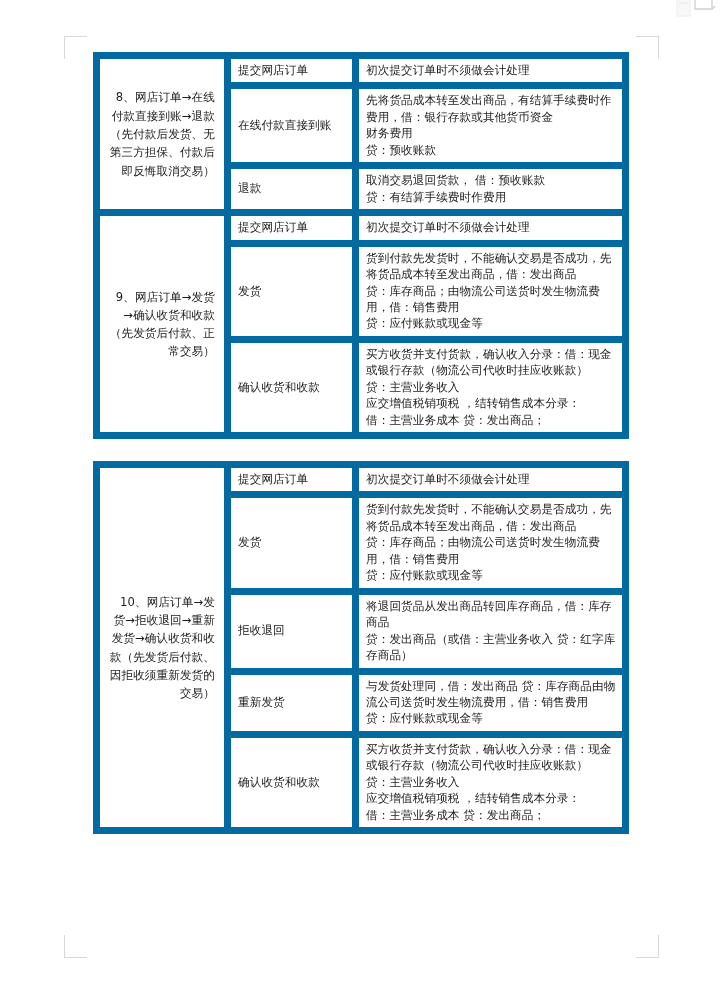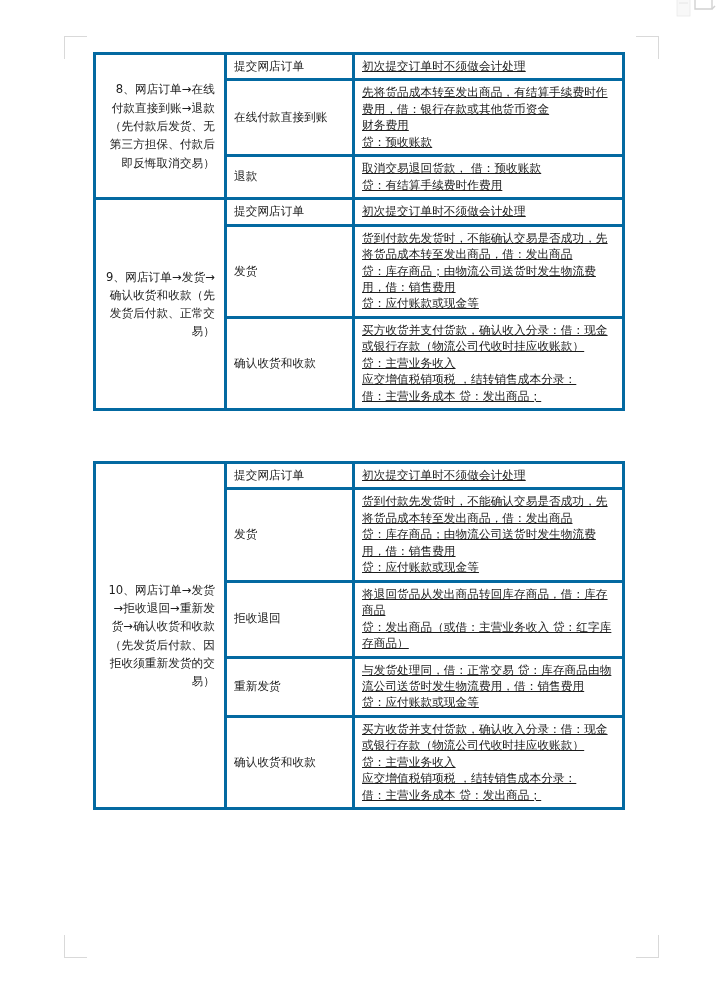--- a/index.html
+++ b/index.html
@@ -50,21 +50,21 @@
     left: 93px;
     width: 529px;
     border-collapse: collapse;
     table-layout: fixed;
     background: #ffffff;
   }
   #table-8-9 { top: 52px; }
   #table-10  { top: 461px; }
 
   .doc-table td {
-    border: 3px solid #0369a1;
+    border: 7px solid #0369a1;
     vertical-align: middle;
     padding: 3px 5px 4px 5px;
     color: #1c1c1c;
     font-size: 11.6px;
     line-height: 1.42;
     letter-spacing: 0.1px;
   }
 
   .col-scenario { width: 131px; }
   .col-step     { width: 128px; }
@@ -77,21 +77,21 @@
     line-height: 1.58;
   }
   td.step-cell {
     text-align: left;
     padding-left: 7px;
   }
   td.detail-cell {
     text-align: left;
     padding-left: 7px;
   }
-  .detail-line { display: block; white-space: normal; text-decoration: underline; }
+  .detail-line { display: block; white-space: normal; }
 </style>
 </head>
 <body>
 
 <div class="page-canvas">
 
   <div class="margin-mark tl"></div>
   <div class="margin-mark tr"></div>
   <div class="margin-mark bl"></div>
   <div class="margin-mark br"></div>
@@ -188,21 +188,21 @@
       <tr>
         <td class="step-cell">拒收退回</td>
         <td class="detail-cell">
           <span class="detail-line">将退回货品从发出商品转回库存商品，借：库存商品</span>
           <span class="detail-line">贷：发出商品（或借：主营业务收入 贷：红字库存商品）</span>
         </td>
       </tr>
       <tr>
         <td class="step-cell">重新发货</td>
         <td class="detail-cell">
-          <span class="detail-line">与发货处理同，借：正常交易 贷：库存商品由物流公司送货时发生物流费用，借：销售费用</span>
+          <span class="detail-line">与发货处理同，借：发出商品 贷：库存商品由物流公司送货时发生物流费用，借：销售费用</span>
           <span class="detail-line">贷：应付账款或现金等</span>
         </td>
       </tr>
       <tr>
         <td class="step-cell">确认收货和收款</td>
         <td class="detail-cell">
           <span class="detail-line">买方收货并支付货款，确认收入分录：借：现金或银行存款（物流公司代收时挂应收账款）</span>
           <span class="detail-line">贷：主营业务收入</span>
           <span class="detail-line">应交增值税销项税 ，结转销售成本分录：</span>
           <span class="detail-line">借：主营业务成本 贷：发出商品；</span>

